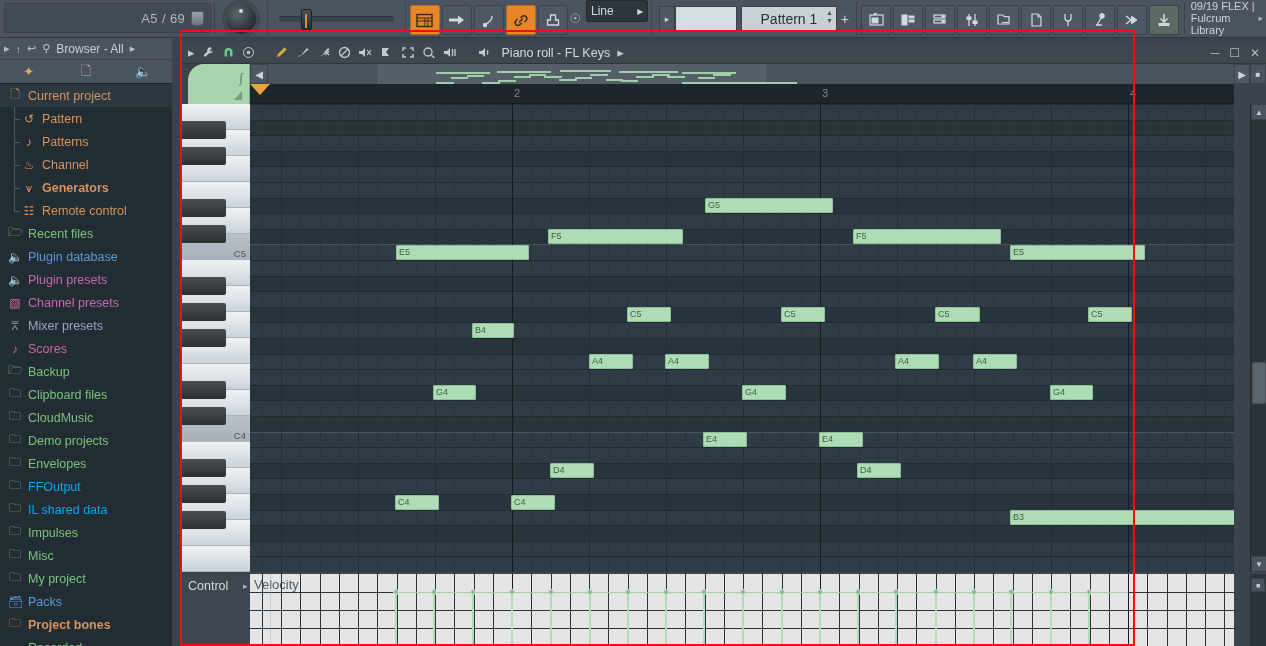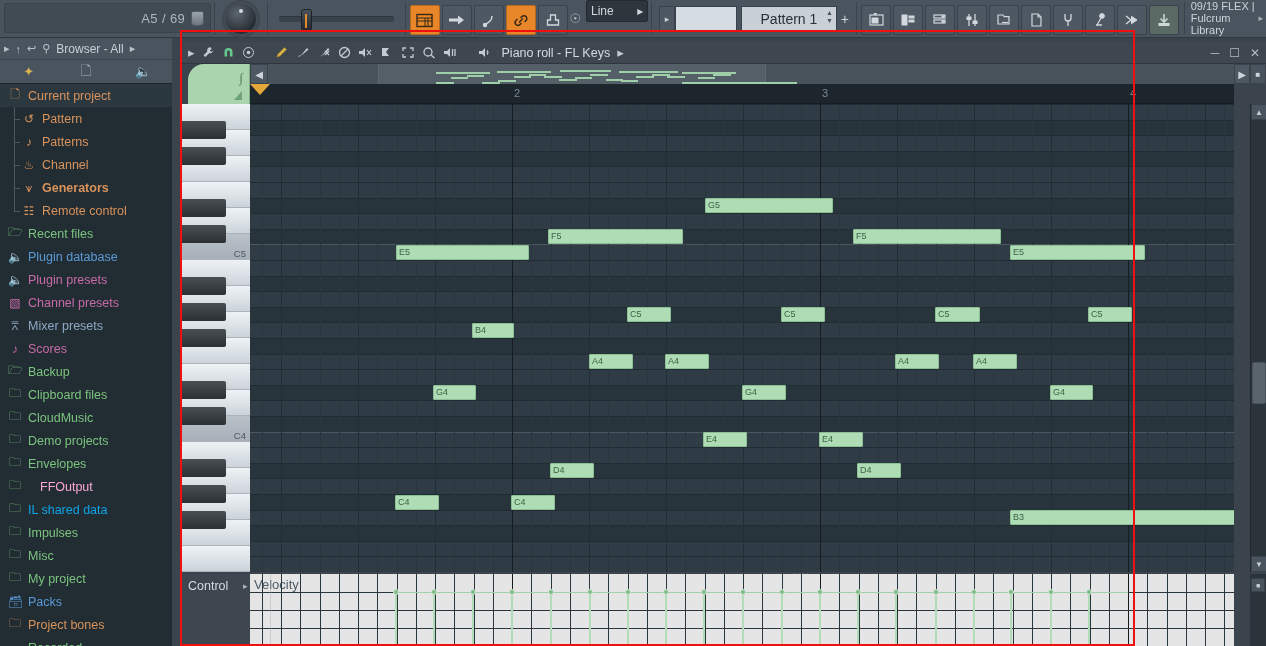--- a/index.html
+++ b/index.html
@@ -542,21 +542,21 @@
       <div class="brow">
         <span class="ico" style="color: rgb(123, 196, 127);">🗀</span>
         <span style="color: rgb(123, 196, 127);">Demo projects</span>
       </div>
       <div class="brow">
         <span class="ico" style="color: rgb(123, 196, 127);">🗀</span>
         <span style="color: rgb(123, 196, 127);">Envelopes</span>
       </div>
       <div class="brow">
         <span class="ico" style="color: rgb(123, 196, 127);">🗀</span>
-        <span style="color: #f9a8d4; margin-left: 12px;">FFOutput</span>
+        <span style="color: #0ea5e9;">FFOutput</span>
       </div>
       <div class="brow">
         <span class="ico" style="color: rgb(123, 196, 127);">🗀</span>
         <span style="color: #0ea5e9;">IL shared data</span>
       </div>
       <div class="brow">
         <span class="ico" style="color: rgb(123, 196, 127);">🗀</span>
         <span style="color: rgb(123, 196, 127);">Impulses</span>
       </div>
       <div class="brow">
@@ -566,21 +566,21 @@
       <div class="brow">
         <span class="ico" style="color: rgb(123, 196, 127);">🗀</span>
         <span style="color: rgb(123, 196, 127);">My project</span>
       </div>
       <div class="brow">
         <span class="ico" style="color: rgb(90, 154, 214);">🗃</span>
         <span style="color: rgb(90, 154, 214);">Packs</span>
       </div>
       <div class="brow">
         <span class="ico" style="color: rgb(217, 147, 91);">🗀</span>
-        <span style="color: rgb(217, 147, 91);">Project bones</span>
+        <span style="color: rgb(217, 147, 91); font-weight: bold;">Project bones</span>
       </div>
       <div class="brow">
         <span class="ico" style="color: rgb(123, 196, 127);">⩓</span>
         <span style="color: rgb(123, 196, 127);">Recorded</span>
       </div>
     </div>
 </div>
 
 <div id="pr-window">
 

